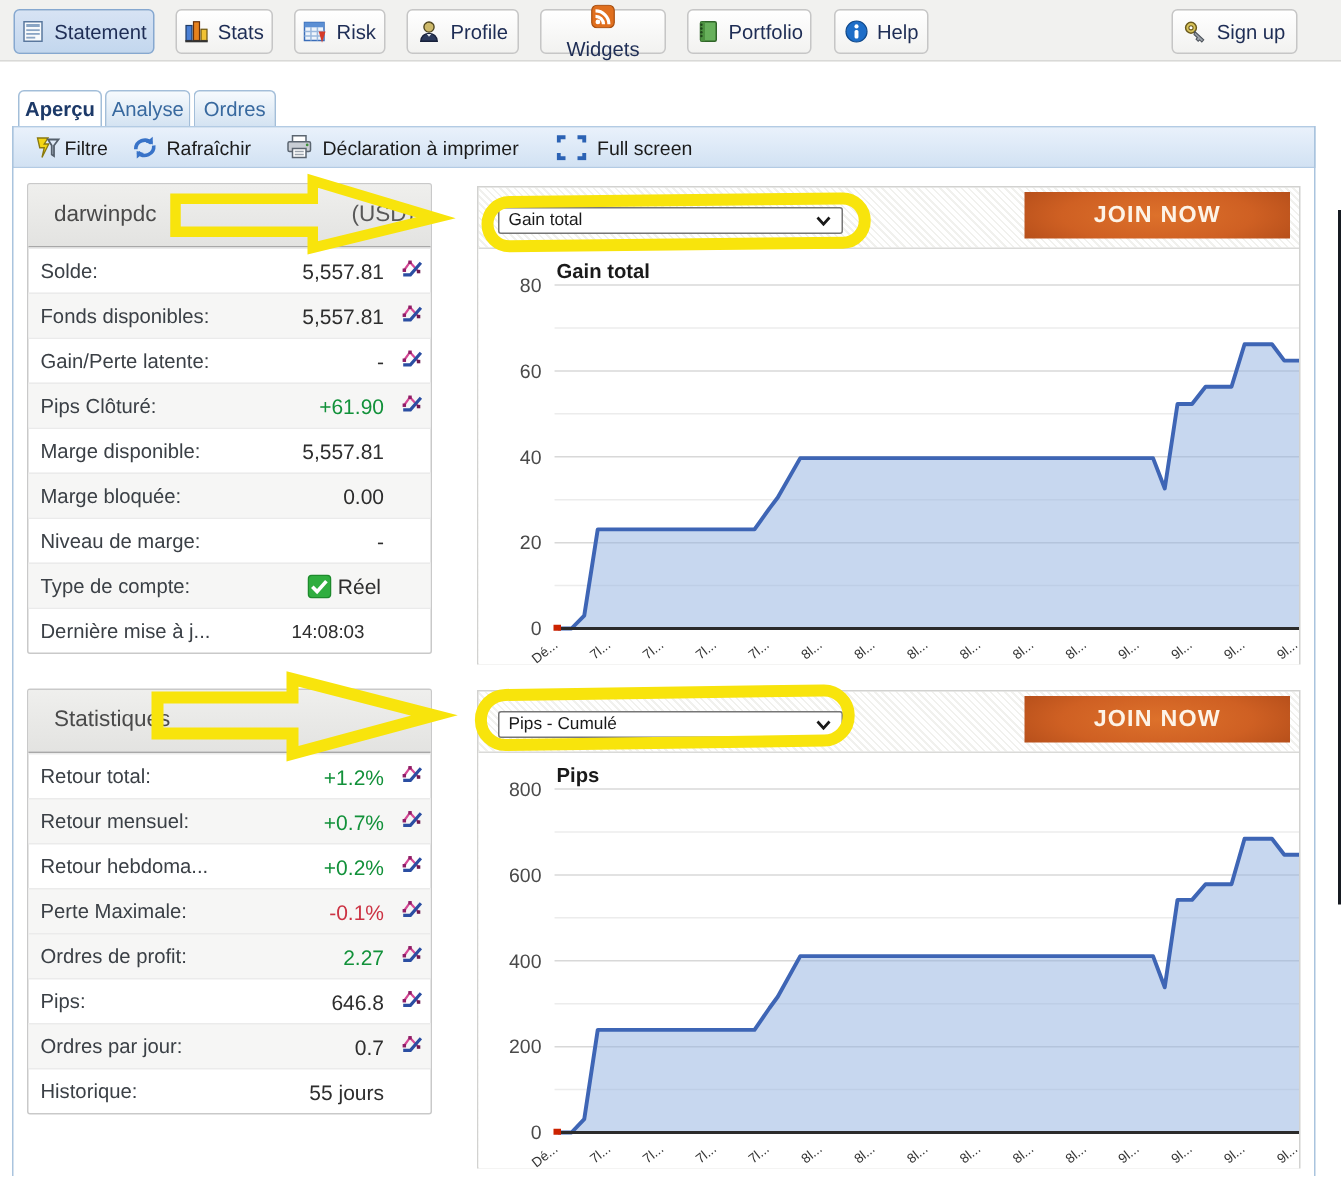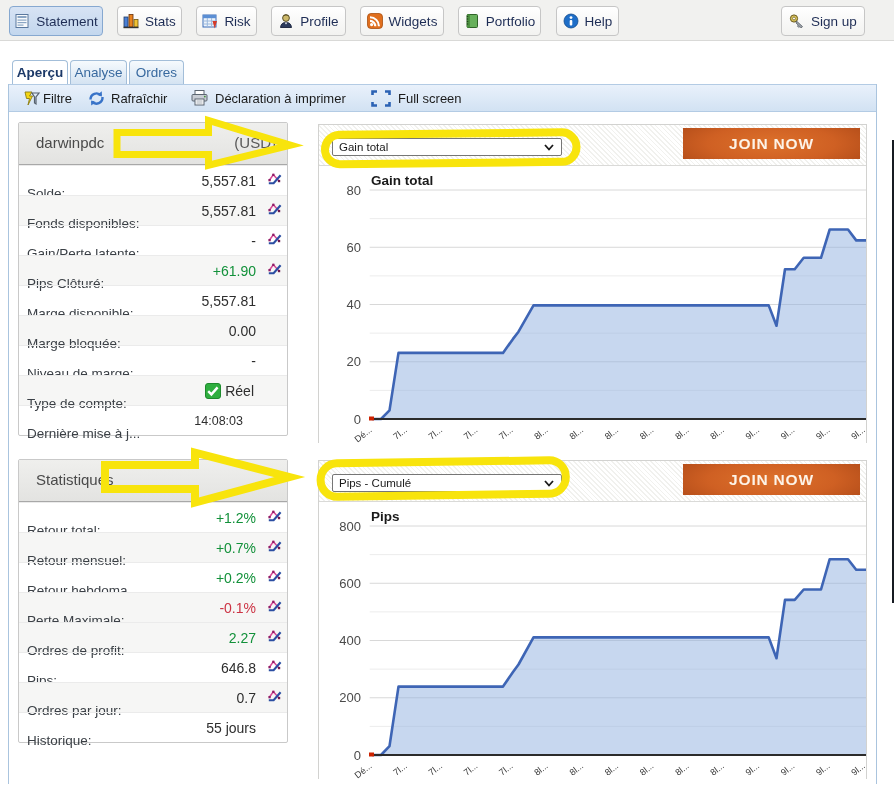--- a/index.html
+++ b/index.html
@@ -19,21 +19,21 @@
 #lb { position:absolute; left:8px; top:84px; width:1px; height:700px; background:#aac4de; }
 #rb { position:absolute; left:876px; top:84px; width:1px; height:700px; background:#aac4de; }
 
 .lpanel { position:absolute; left:18px; width:270px; background:#fff; border:1px solid #c9c9c9; border-radius:2px; }
 .lhead { height:41.5px; background:linear-gradient(#efefed,#e3e3e1); border-bottom:1px solid #a8a8a8; position:relative; }
 .lhead .nm { position:absolute; left:17px; top:11px; font-size:15px; color:#4a4a4a; }
 .lhead .cur { position:absolute; right:11px; top:11px; font-size:15px; color:#585858; }
 .lrow { position:relative; height:30px; border-top:1px solid #ebebeb; font-size:13.5px; }
 .lrow:first-child { border-top:none; }
 .lrow.alt { background:#f6f6f5; }
-.lrow .lab { position:absolute; left:8px; top:20px; color:#3b4046; }
+.lrow .lab { position:absolute; left:8px; top:7px; color:#3b4046; }
 .lrow .val { position:absolute; right:31px; top:7px; color:#2e2e2e; font-size:14px; }
 .lrow .ico { position:absolute; right:4px; top:6.5px; }
 .green { color:#12913a !important; }
 .red { color:#cc3344 !important; }
 
 .cpanel { position:absolute; left:318px; width:549px; height:319px; border:1px solid #d2d2d0; background:repeating-linear-gradient(45deg,#ffffff 0 2.2px,#f1f1ee 2.2px 3.4px); }
 .cpanel .chartarea { position:absolute; left:0px; top:40px; width:547px; height:278px; background:#fff; border-top:1px solid #dadad8; }
 .cpanel .dd { position:absolute; left:13px; top:13px; width:230px; height:18px; background:#fff; border:1px solid #767676; border-radius:2px; font-size:11.5px; color:#1a1a1a; line-height:16px; padding-left:6px; }
 .cpanel .dd svg { position:absolute; right:7px; top:5px; }
 .joinnow { position:absolute; left:364px; top:3px; width:177px; height:31px; background:radial-gradient(ellipse 80% 130% at 50% 50%, #dd712b 0%, #cf6023 45%, #a04013 100%); color:#fdf3e7; font-weight:bold; font-size:15.5px; letter-spacing:0.8px; text-align:center; line-height:31px; }
@@ -78,21 +78,21 @@
     </div>
 <div class="tbtn" style="left:271px;width:75px;">
 <svg width="16" height="16" viewBox="0 0 16 16">
         <circle cx="8" cy="5" r="3.4" fill="#cdb96a" stroke="#4c431d" stroke-width="0.9"></circle>
         <path d="M5.5 3.2 Q8 1.2 10.6 3.4 Q10 2 8 1.8 Q6 1.8 5.5 3.2Z" fill="#3c3418"></path>
         <path d="M2.5 14.5 Q3 9.5 8 9.3 Q13 9.5 13.5 14.5 Z" fill="#2c3a5c" stroke="#17203a" stroke-width="0.9"></path>
         <path d="M6.5 9.6 L8 11.5 L9.5 9.6 Z" fill="#e7ecf2"></path>
       </svg>
 <span>Profile</span>
     </div>
-<div class="tbtn" style="left:360px;width:84px;">
+<div class="tbtn" style="left:360px;width:84px;flex-direction:column;">
 <svg width="16" height="16" viewBox="0 0 16 16">
         <rect x="0.5" y="0.5" width="15" height="15" rx="3.5" fill="#e06f1e" stroke="#a84f10" stroke-width="0.8"></rect>
         <circle cx="4.6" cy="11.6" r="1.6" fill="#fff"></circle>
         <path d="M3 6.8 A6.4 6.4 0 0 1 9.4 13.2 L7.2 13.2 A4.2 4.2 0 0 0 3 9 Z" fill="#fff"></path>
         <path d="M3 3.2 A10 10 0 0 1 13 13.2 L10.9 13.2 A7.9 7.9 0 0 0 3 5.3 Z" fill="#fff"></path>
       </svg>
 <span>Widgets</span>
     </div>
 <div class="tbtn" style="left:458px;width:83px;">
 <svg width="16" height="16" viewBox="0 0 16 16">

